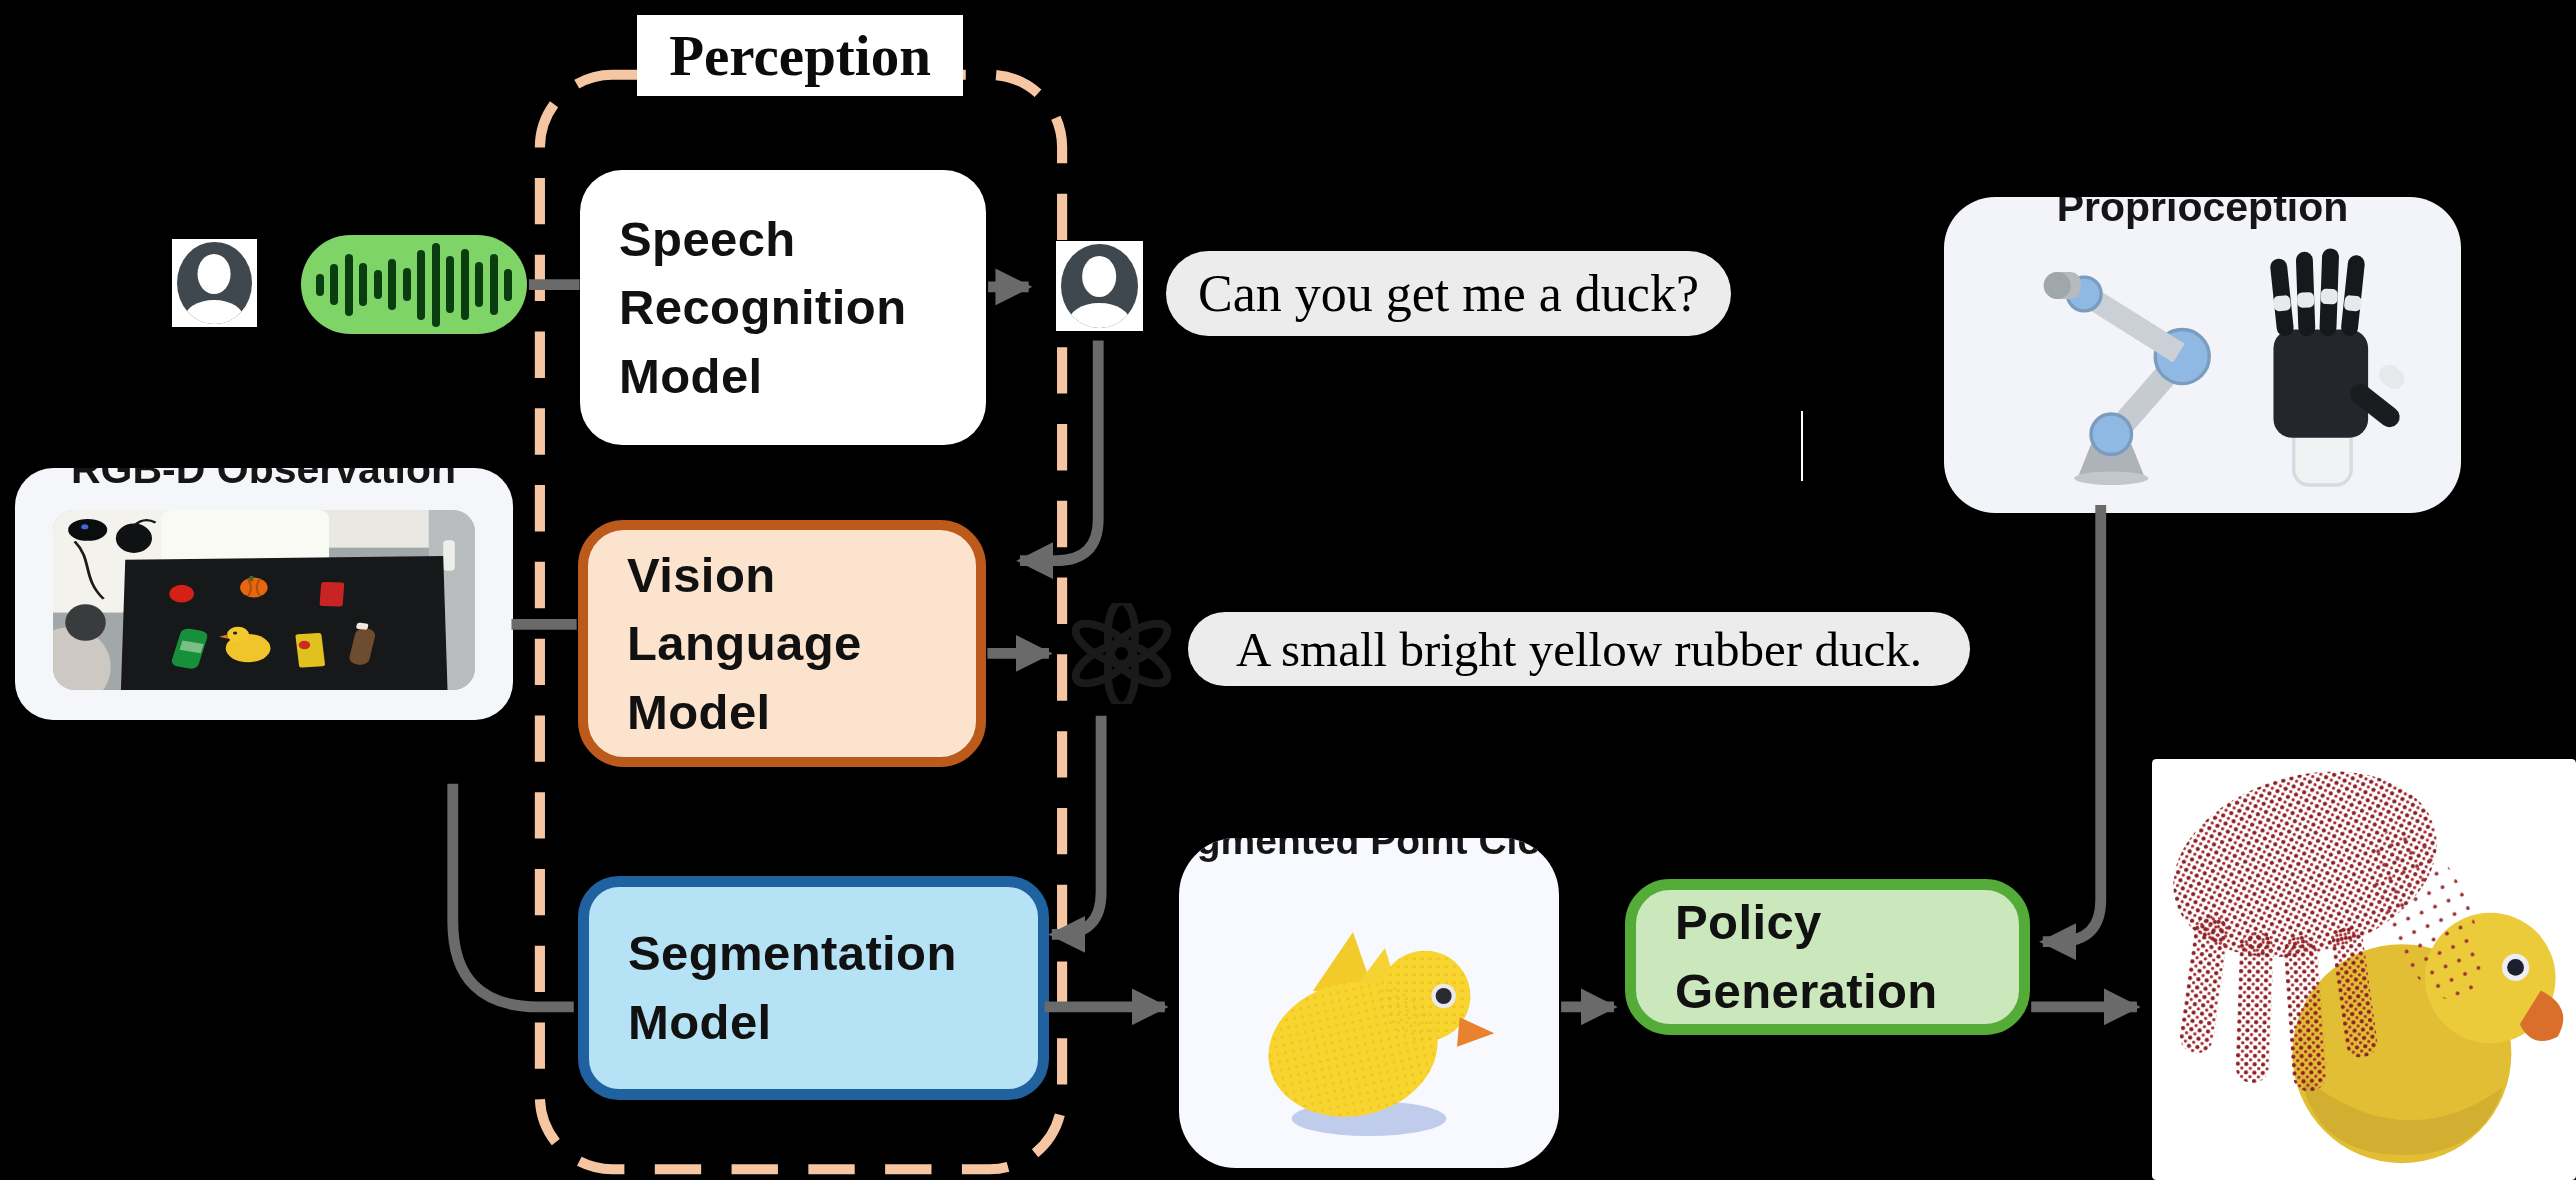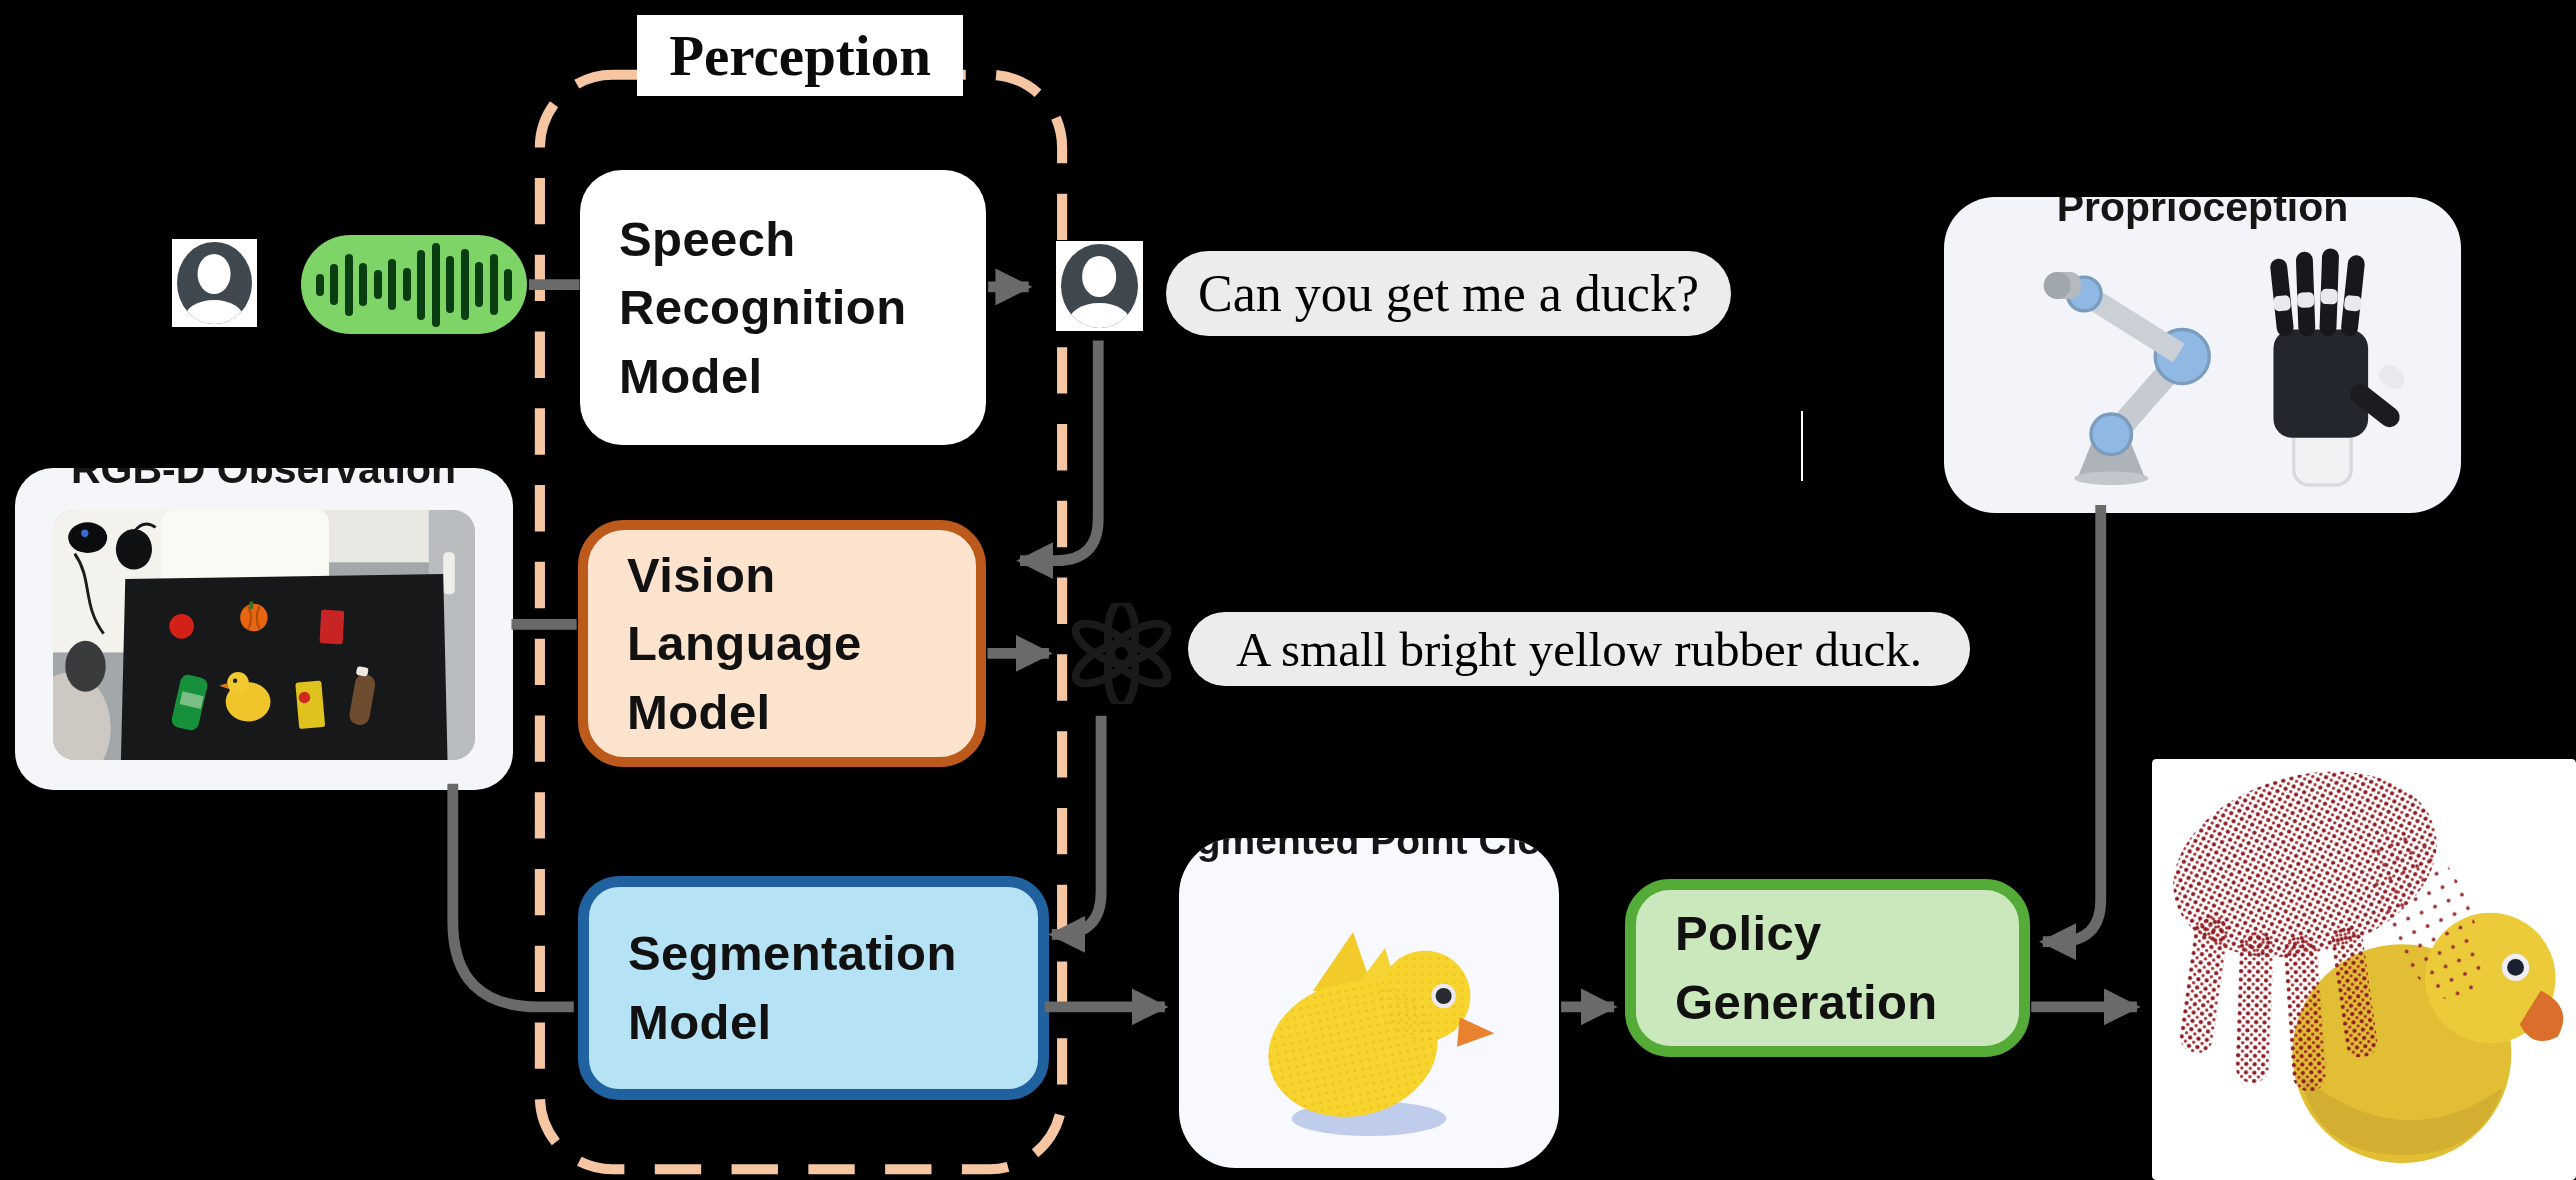--- a/index.html
+++ b/index.html
@@ -18,21 +18,21 @@
   .node{
     position:absolute;box-sizing:border-box;display:flex;align-items:center;
     font-weight:700;font-size:49px;line-height:1.4;color:var(--node-text,#111);
     padding-left:39px;padding-right:14.5px;z-index:4;letter-spacing:0.4px;
   }
   .node-speech{left:580px;top:170px;width:406px;height:275px;background:var(--speech-box-bg,#fff);border-radius:42px;}
   .node-vlm{left:578px;top:520px;width:408px;height:247px;background:var(--vlm-bg,#FCE3CE);
     border:10px solid var(--vlm-border,#BC5A1C);border-radius:46px;}
   .node-seg{left:572px;top:876px;width:471px;height:224px;background:var(--seg-bg,#B5E2F5);
     border:11px solid var(--seg-border,#2061A0);border-radius:41px;margin-left:6px;}
-  .node-policy{left:1625px;top:879px;width:405px;height:178px;background:var(--policy-bg,#CBE7BC);
+  .node-policy{left:1625px;top:879px;width:405px;height:156px;background:var(--policy-bg,#CBE7BC);
     border:11.6px solid var(--policy-border,#55AB37);border-radius:45px;}
   
   .avatar{position:absolute;background:#fff;z-index:7;}
   .avatar .disc{position:absolute;left:6%;top:3%;width:88%;height:94%;border-radius:50%;background:#40484F;overflow:hidden;}
   .avatar .head{position:absolute;left:50%;top:15%;width:44%;height:48%;transform:translateX(-50%);background:#fff;border-radius:50%;}
   .avatar .torso{position:absolute;left:50%;bottom:-16%;width:80%;height:46%;transform:translateX(-50%);background:#fff;border-radius:50% 50% 45% 45%;}
   .avatar-1{left:172px;top:239px;width:85px;height:88px;}
   .avatar-2{left:1056px;top:241px;width:87px;height:90px;}
   .wave-pill{
     position:absolute;left:301px;top:235px;width:226px;height:99px;border-radius:51px;
@@ -45,21 +45,21 @@
     font-family:"Liberation Serif",serif;color:#000;z-index:4;
   }
   .bubble-1{left:1166px;top:251px;width:565px;height:85px;border-radius:43px;font-size:52px;}
   .bubble-2{left:1188px;top:612px;width:782px;height:74px;border-radius:43px;font-size:49px;}
   
   .card{position:absolute;overflow:hidden;z-index:3;}
   .card .card-label{
     position:absolute;left:50%;transform:translateX(-50%);white-space:nowrap;
     font-weight:700;font-size:41px;color:#151515;line-height:1;z-index:2;
   }
-  .card-rgbd{left:14.5px;top:468px;width:498px;height:322px;border-radius:38px;background:var(--card-bg,#F4F6FA);}
+  .card-rgbd{left:14.5px;top:468px;width:498px;height:252px;border-radius:38px;background:var(--card-bg,#F4F6FA);}
   .card-rgbd .card-label{top:-19px;}
   .card-duck{left:1179px;top:838px;width:380px;height:330px;border-radius:57px;background:#F7F9FE;}
   .card-duck .card-label{top:-17.4px;font-size:39px;}
   .card-proprio{left:1944px;top:197px;width:517px;height:316px;border-radius:51px;background:#F2F4F9;}
   .card-proprio .card-label{top:-10px;}
   .card-grasp{left:2152px;top:759px;width:424px;height:421px;background:#fff;border-radius:4.3px;}
   .fillsvg{position:absolute;left:0;top:0;width:100%;height:100%;}
   .photo-frame{position:absolute;left:38px;top:42px;right:38px;bottom:30px;border-radius:22px;overflow:hidden;}
   .duck-frame{position:absolute;left:22px;top:46px;right:22px;bottom:17.4px;}
   .proprio-frame{position:absolute;left:22px;top:48px;right:22px;bottom:14.5px;}

